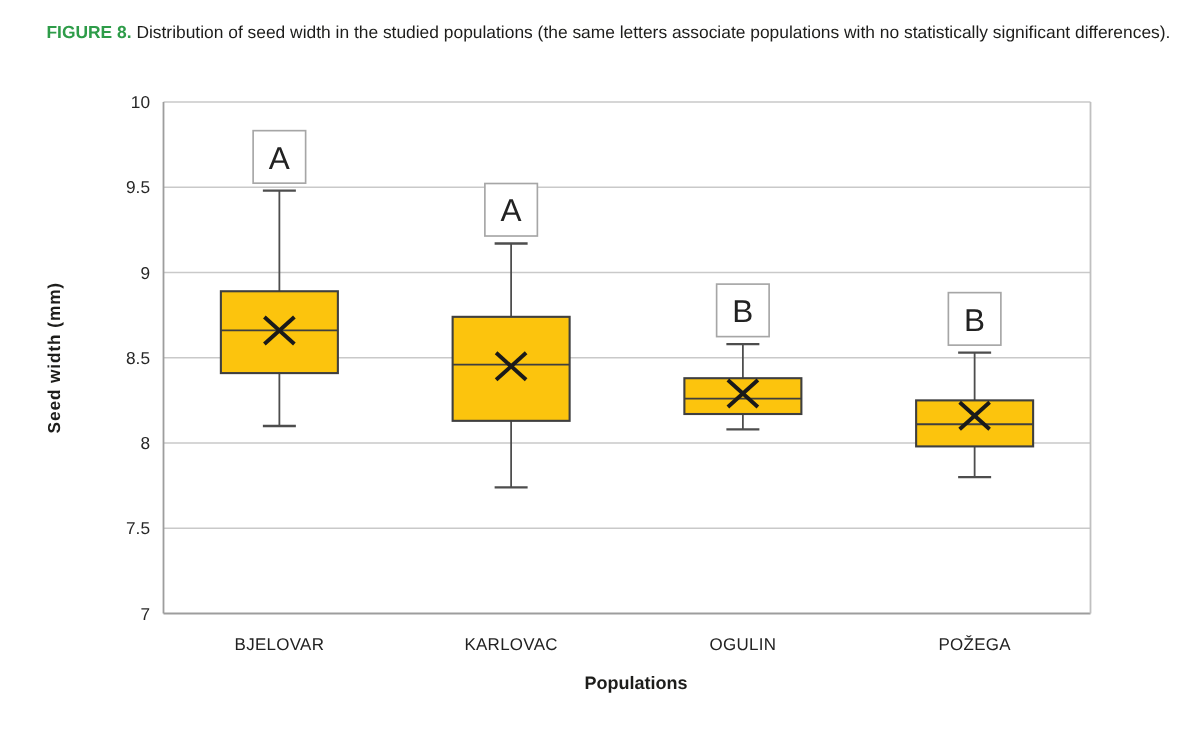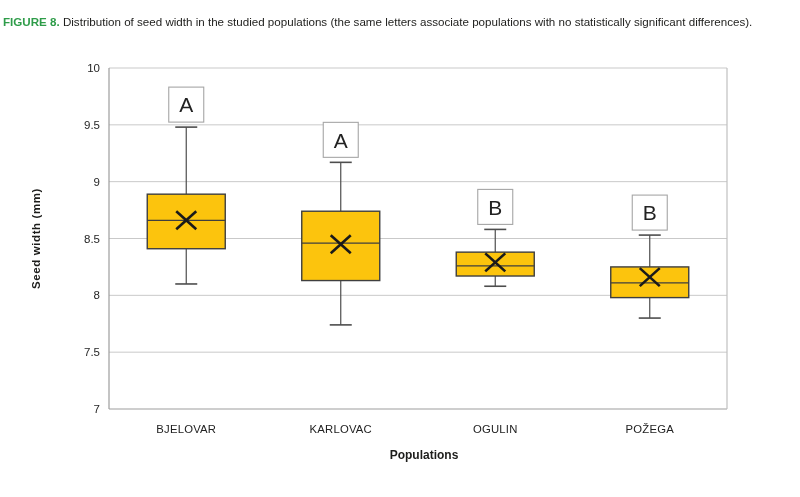--- a/index.html
+++ b/index.html
@@ -7,21 +7,21 @@
   .page { position:relative; width:800px; height:497px; background:#ffffff; overflow:hidden; }
   .caption { position:absolute; top:2px; left:3px; width:792px; font-size:11.6px; line-height:15.5px; color:#1d1d1b; z-index:2; }
   .caption-label { font-weight:bold; }
   .chart-svg { position:absolute; top:0; left:0; }
   text { font-family:"Liberation Sans", sans-serif; }
 </style>
 </head>
 <body>
 
 <div class="page">
-  <p class="caption" style="color: rgb(29, 29, 27);"><span class="caption-label" style="color: rgb(46, 156, 73);">FIGURE 8.</span><span> Distribution of seed width in the studied populations (the same letters associate populations with no statistically significant differences).</span></p>
+  <p class="caption" style="color: rgb(29, 29, 27);"><span class="caption-label" style="color: rgb(46, 156, 73); margin-left: 28px;">FIGURE 8.</span><span> Distribution of seed width in the studied populations (the same letters associate populations with no statistically significant differences).</span></p>
 
   <svg id="chart-svg" class="chart-svg" width="800" height="497" viewBox="0 0 800 497">
       <line x1="109" y1="352.1666666666667" x2="727" y2="352.1666666666667" stroke="#C9C9C9" stroke-width="1"></line>
       <line x1="109" y1="295.3333333333333" x2="727" y2="295.3333333333333" stroke="#C9C9C9" stroke-width="1"></line>
       <line x1="109" y1="238.5" x2="727" y2="238.5" stroke="#C9C9C9" stroke-width="1"></line>
       <line x1="109" y1="181.66666666666666" x2="727" y2="181.66666666666666" stroke="#C9C9C9" stroke-width="1"></line>
       <line x1="109" y1="124.83333333333333" x2="727" y2="124.83333333333333" stroke="#C9C9C9" stroke-width="1"></line>
       <line x1="109" y1="68" x2="727" y2="68" stroke="#C9C9C9" stroke-width="1"></line>
       <line x1="109" y1="68" x2="109" y2="409" stroke="#9D9D9D" stroke-width="1.2"></line>
       <line x1="109" y1="409" x2="727" y2="409" stroke="#9D9D9D" stroke-width="1.2"></line>

